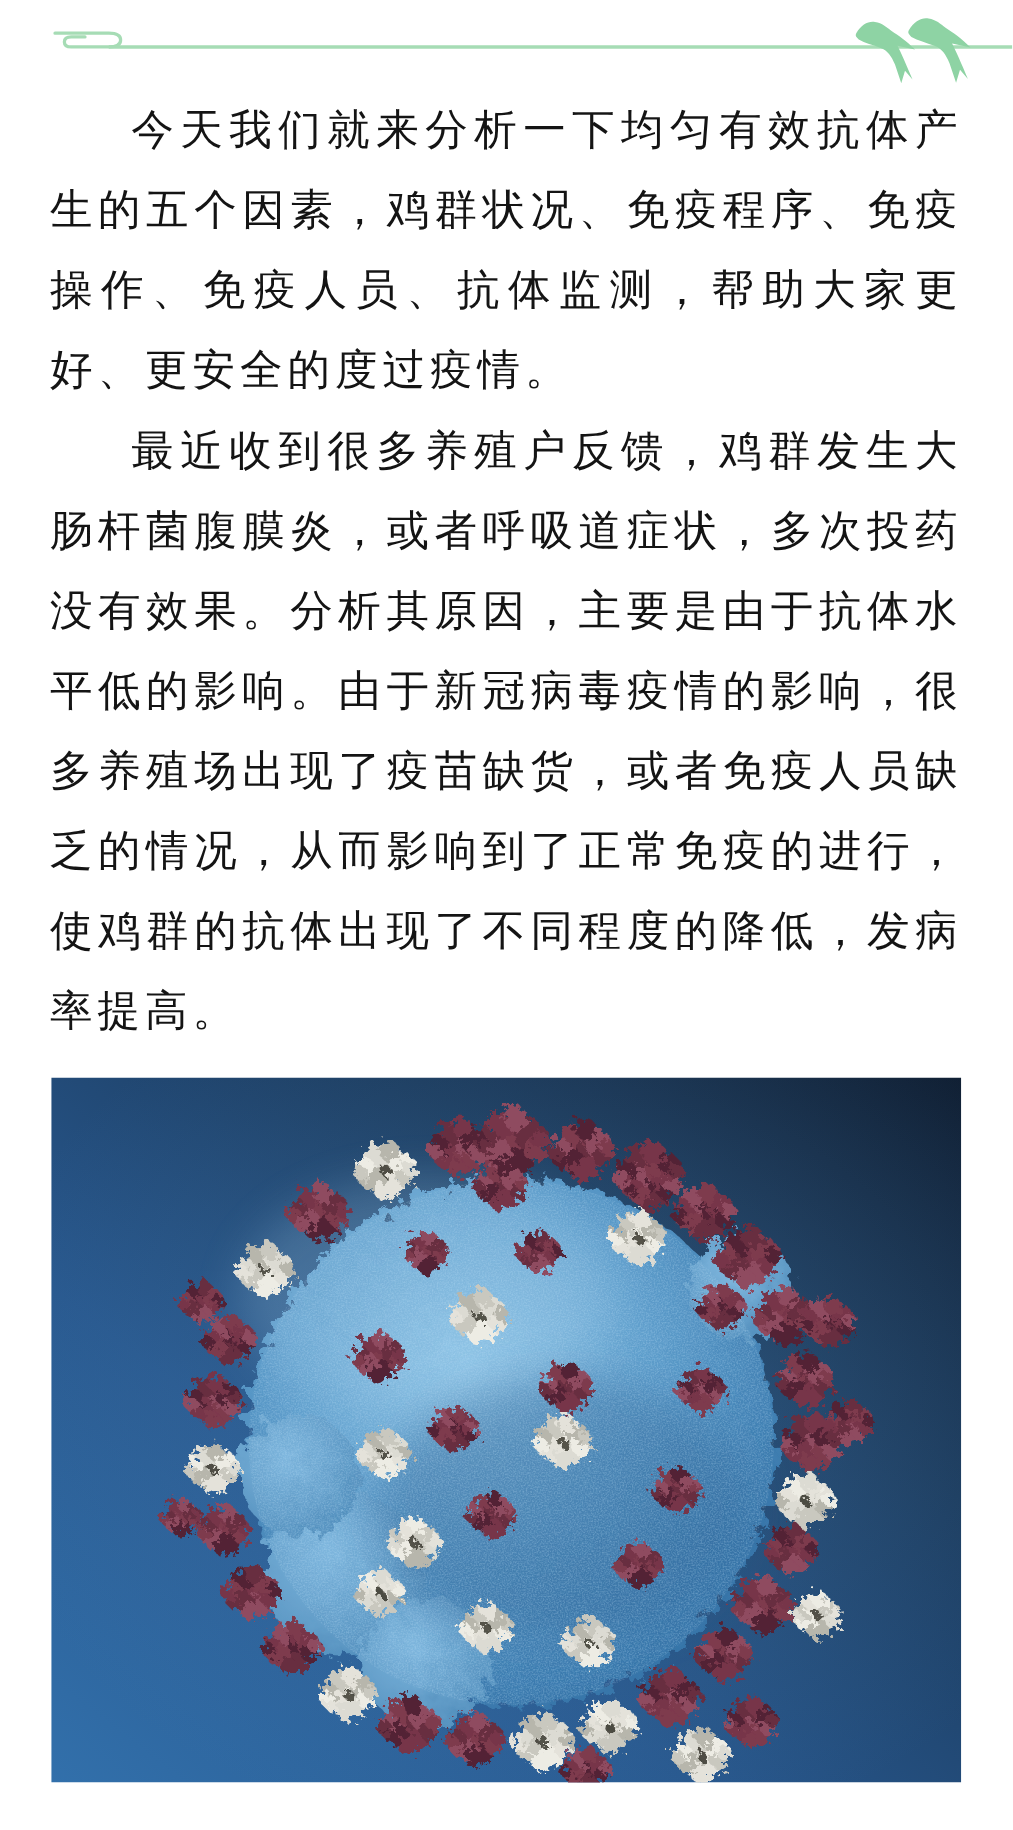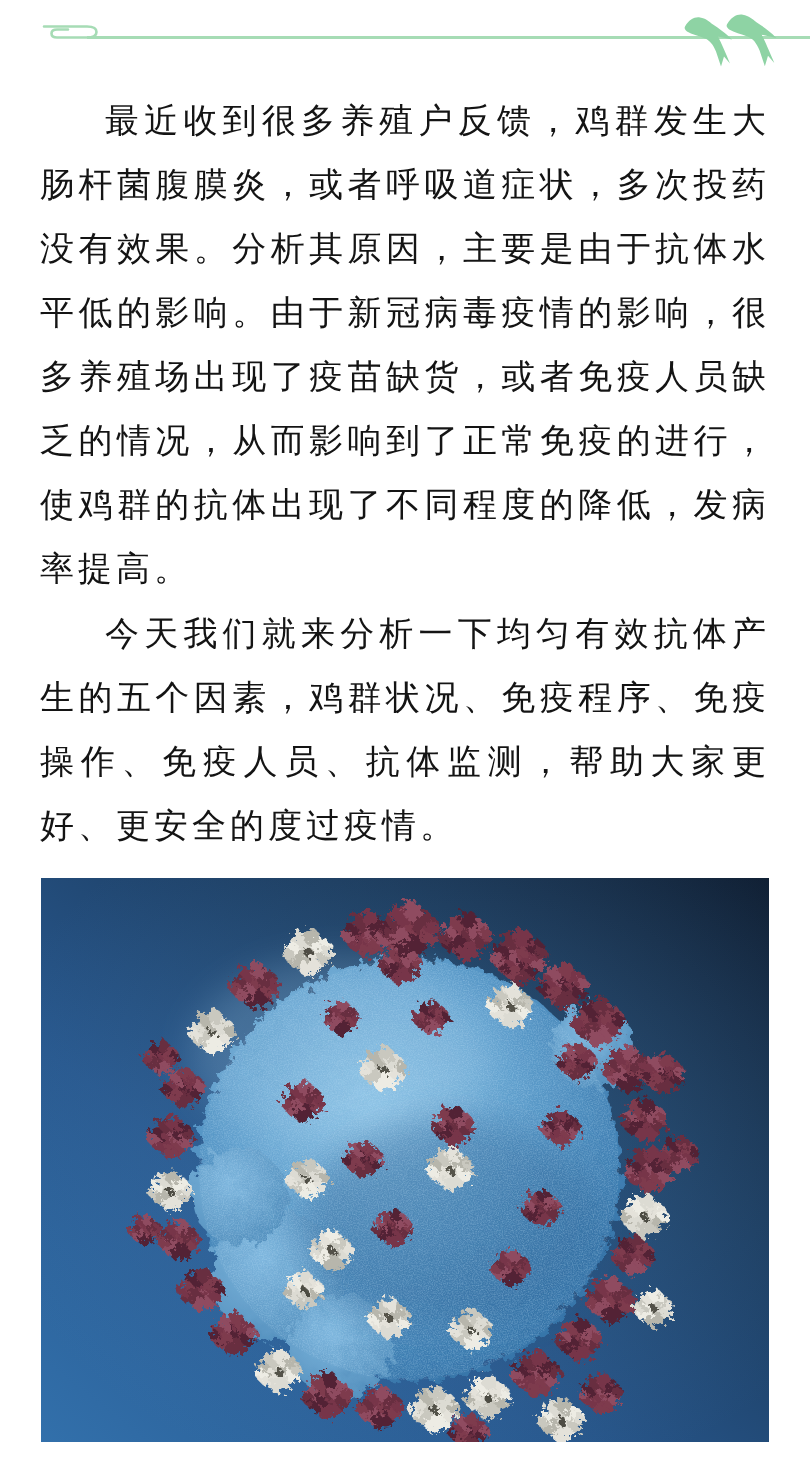--- a/index.html
+++ b/index.html
@@ -42,22 +42,22 @@
       <g transform="translate(684,11.5)">
         <path d="M1 15 C5 8 11 5 16 6 C22 7 25 10 29 13 C35 17 41 21 48 28 L34 25 C37 31 41 40 46 52 L40 45 L37 55 L32 40 C29 33 26 29 21 27 C14 24 8 23 3 20 C1 18 0 17 1 15 Z" fill="#8ed3a4"></path>
       </g>
       <g transform="translate(726,8.5) scale(1.05)">
         <path d="M1 15 C5 8 11 5 16 6 C22 7 25 10 29 13 C35 17 41 21 48 28 L34 25 C37 31 41 40 46 52 L40 45 L37 55 L32 40 C29 33 26 29 21 27 C14 24 8 23 3 20 C1 18 0 17 1 15 Z" fill="#8ed3a4"></path>
       </g>
     </svg>
   </header>
 
   <main>
+    <p class="para">今天我们就来分析一下均匀有效抗体产生的五个因素，鸡群状况、免疫程序、免疫操作、免疫人员、抗体监测，帮助大家更好、更安全的度过疫情。</p>
     <p class="para first">最近收到很多养殖户反馈，鸡群发生大肠杆菌腹膜炎，或者呼吸道症状，多次投药没有效果。分析其原因，主要是由于抗体水平低的影响。由于新冠病毒疫情的影响，很多养殖场出现了疫苗缺货，或者免疫人员缺乏的情况，从而影响到了正常免疫的进行，使鸡群的抗体出现了不同程度的降低，发病率提高。</p>
-    <p class="para">今天我们就来分析一下均匀有效抗体产生的五个因素，鸡群状况、免疫程序、免疫操作、免疫人员、抗体监测，帮助大家更好、更安全的度过疫情。</p>
 
     <figure class="virus-figure">
       <svg id="virus-svg" viewBox="0 0 728 564" width="728" height="564" role="img">
         <defs>
           <linearGradient id="bgG" x1="1" y1="0" x2="0" y2="1">
             <stop offset="0" stop-color="#101f33"></stop>
             <stop offset="0.3" stop-color="#1b3a5c"></stop>
             <stop offset="0.65" stop-color="#28588e"></stop>
             <stop offset="1" stop-color="#3270ab"></stop>
           </linearGradient>

